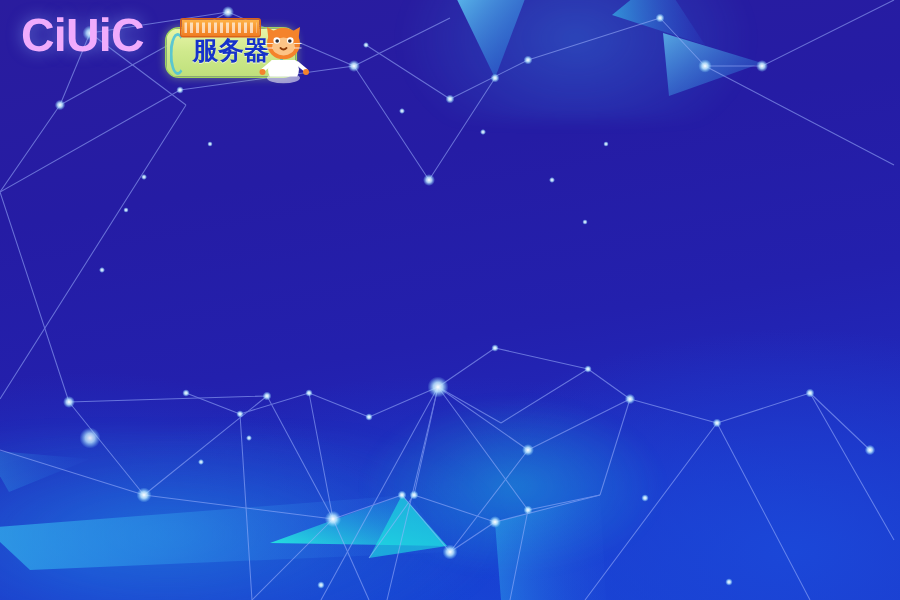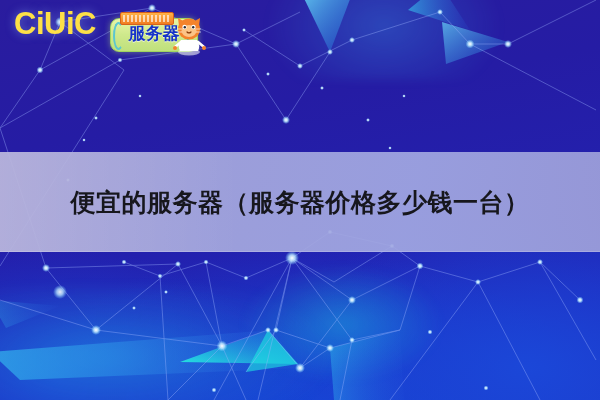--- a/index.html
+++ b/index.html
@@ -99,21 +99,21 @@
     position: absolute;
     left: 14px;
     top: 8px;
     width: 108px;
   }
   .logo-word {
     font-size: 31px;
     font-weight: 700;
     line-height: 1;
     letter-spacing: -0.5px;
-    color: #fde047;
+    color: #f0abfc;
     text-shadow: 0 0 10px rgba(150,190,255,0.55);
   }
   .logo-sub {
     margin-top: 5px;
     font-size: 10.5px;
     font-weight: 400;
     letter-spacing: 0.2px;
     color: #f2f2fb;
     text-shadow: 0 0 6px rgba(130,170,255,0.5);
   }
@@ -327,18 +327,14 @@
       <circle cx="21.2" cy="13.3" r="1.2" fill="#2b2b33"></circle>
       <path d="M15 18 q2 2 4 0" stroke="#8a3a08" stroke-width="1.2" fill="none" stroke-linecap="round"></path>
       <path d="M5 15 h5 M5 18 h5 M24 15 h5 M24 18 h5" stroke="#ffffff" stroke-width="0.8" opacity="0.8"></path>
       <path d="M9 28 l-6 5" stroke="#ffffff" stroke-width="2.6" stroke-linecap="round"></path>
       <path d="M26 28 l6 5" stroke="#ffffff" stroke-width="2.6" stroke-linecap="round"></path>
       <circle cx="3" cy="34" r="2" fill="#f4832b"></circle>
       <circle cx="32" cy="34" r="2" fill="#f4832b"></circle>
     </svg>
   </div>
 
-  <div class="title-band">
-    <div class="sheen"></div>
-    <div class="title-text">便宜的服务器（服务器价格多少钱一台）</div>
-  </div>
 
 </div>
 
 </body></html>

